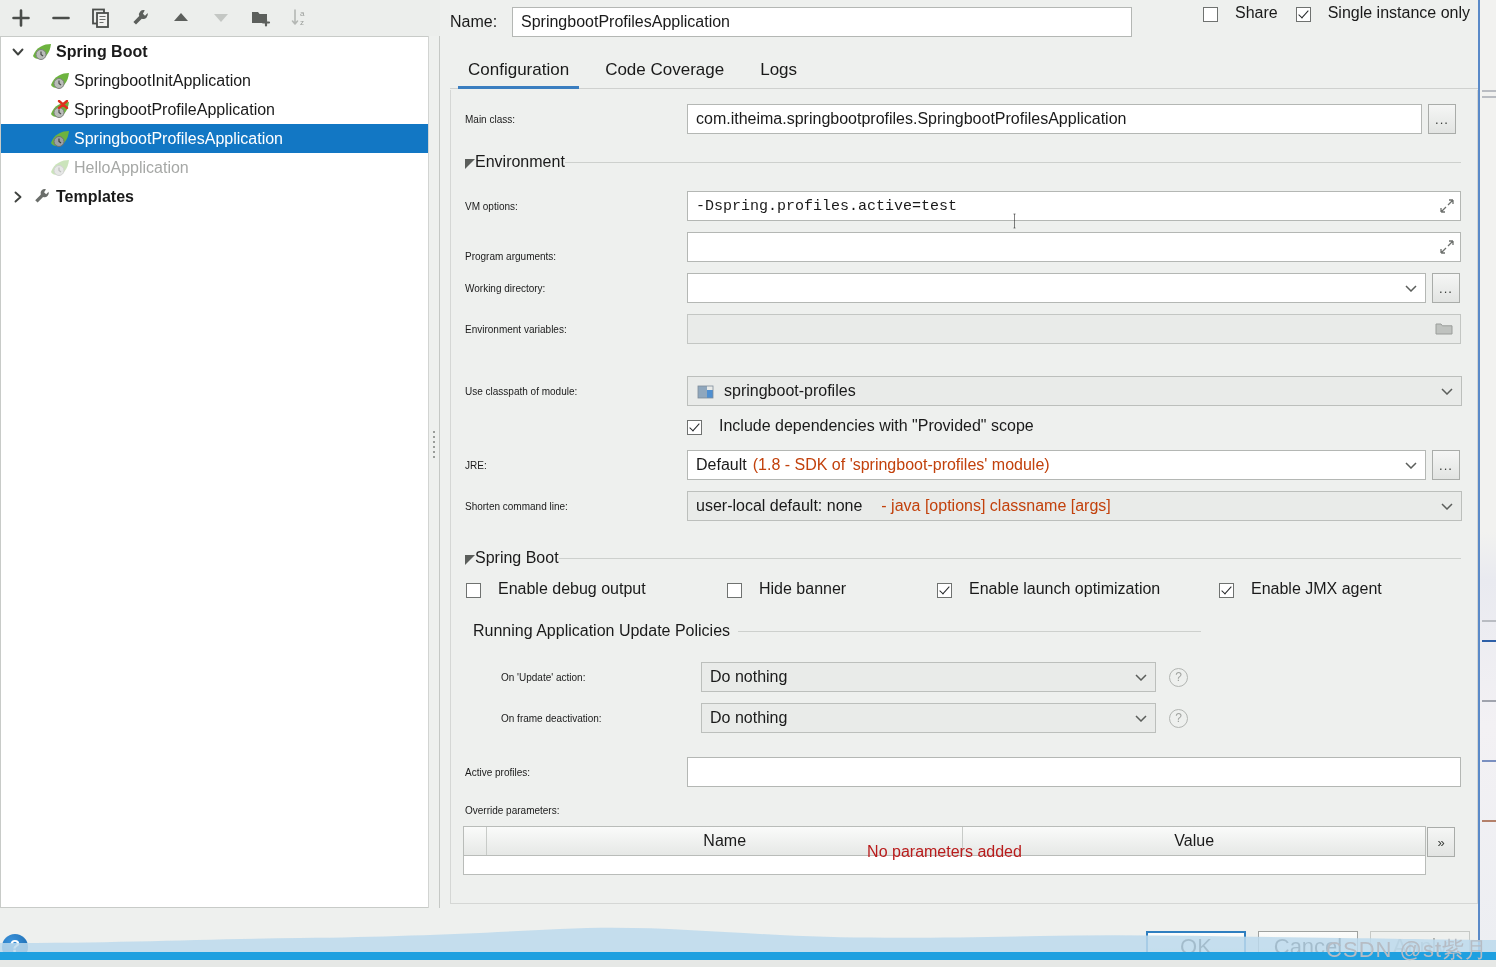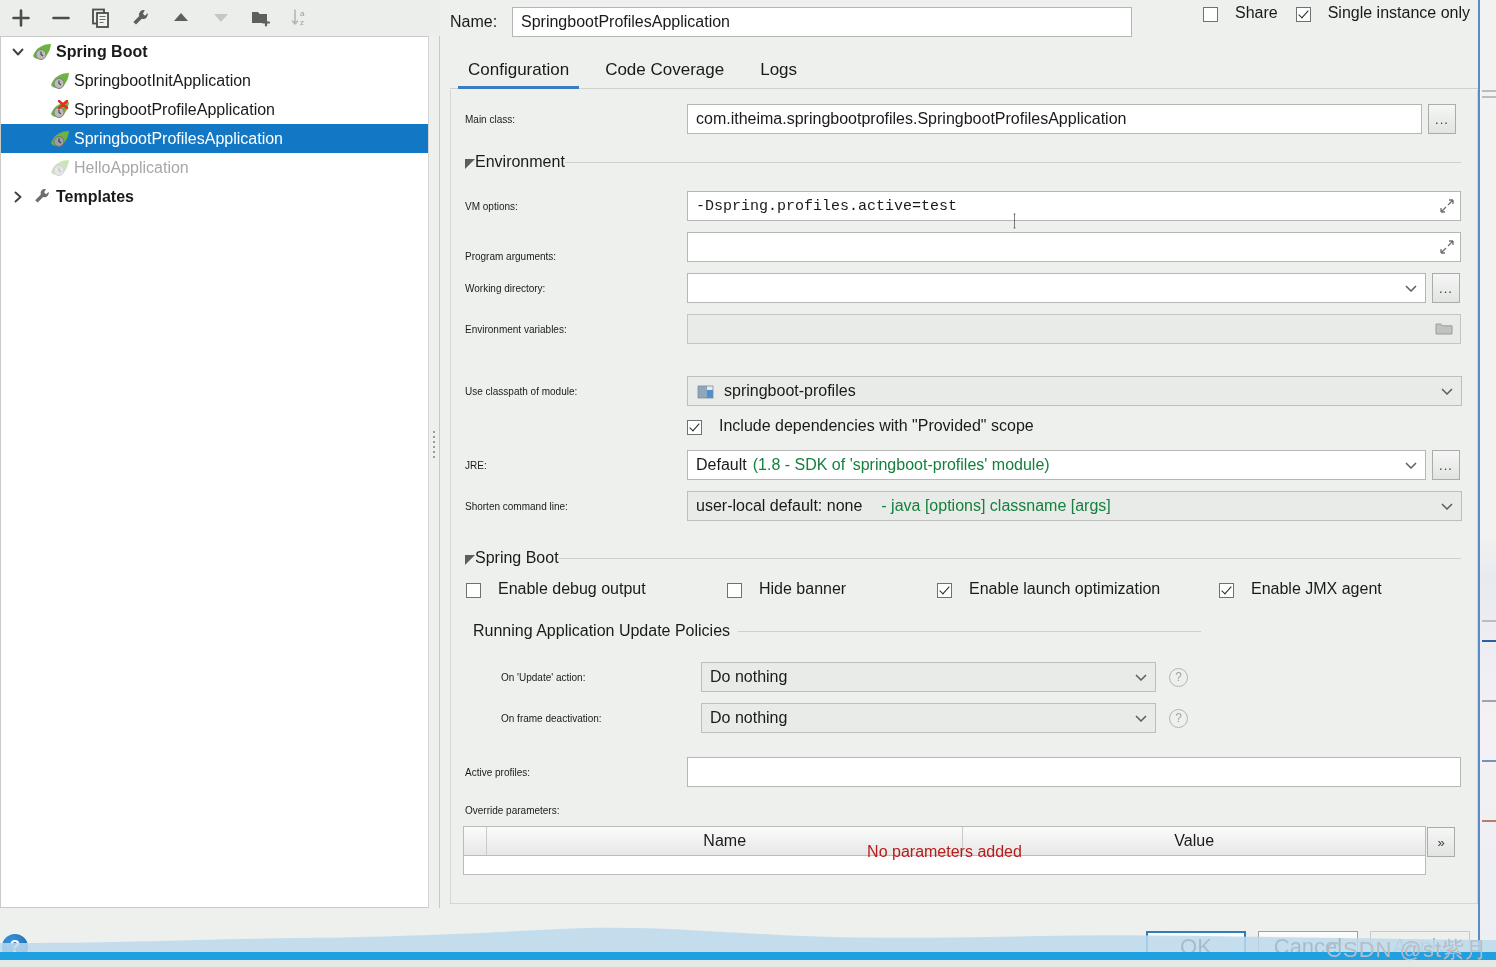--- a/index.html
+++ b/index.html
@@ -290,21 +290,21 @@
   }
   .combo.grey {
     background: #e9ebe9;
     border-color: #bcbfbc;
   }
   .combo .chev {
     position: absolute;
     right: 8px; top: 11px;
     width: 12px; height: 7px;
   }
-  .muted { color: #15803d; }
+  .muted { color: #c2410c; }
 
   
   .section {
     position: absolute;
     display: flex;
     align-items: center;
     font-size: 16px;
   }
   .section .tri {
     width: 0; height: 0;

